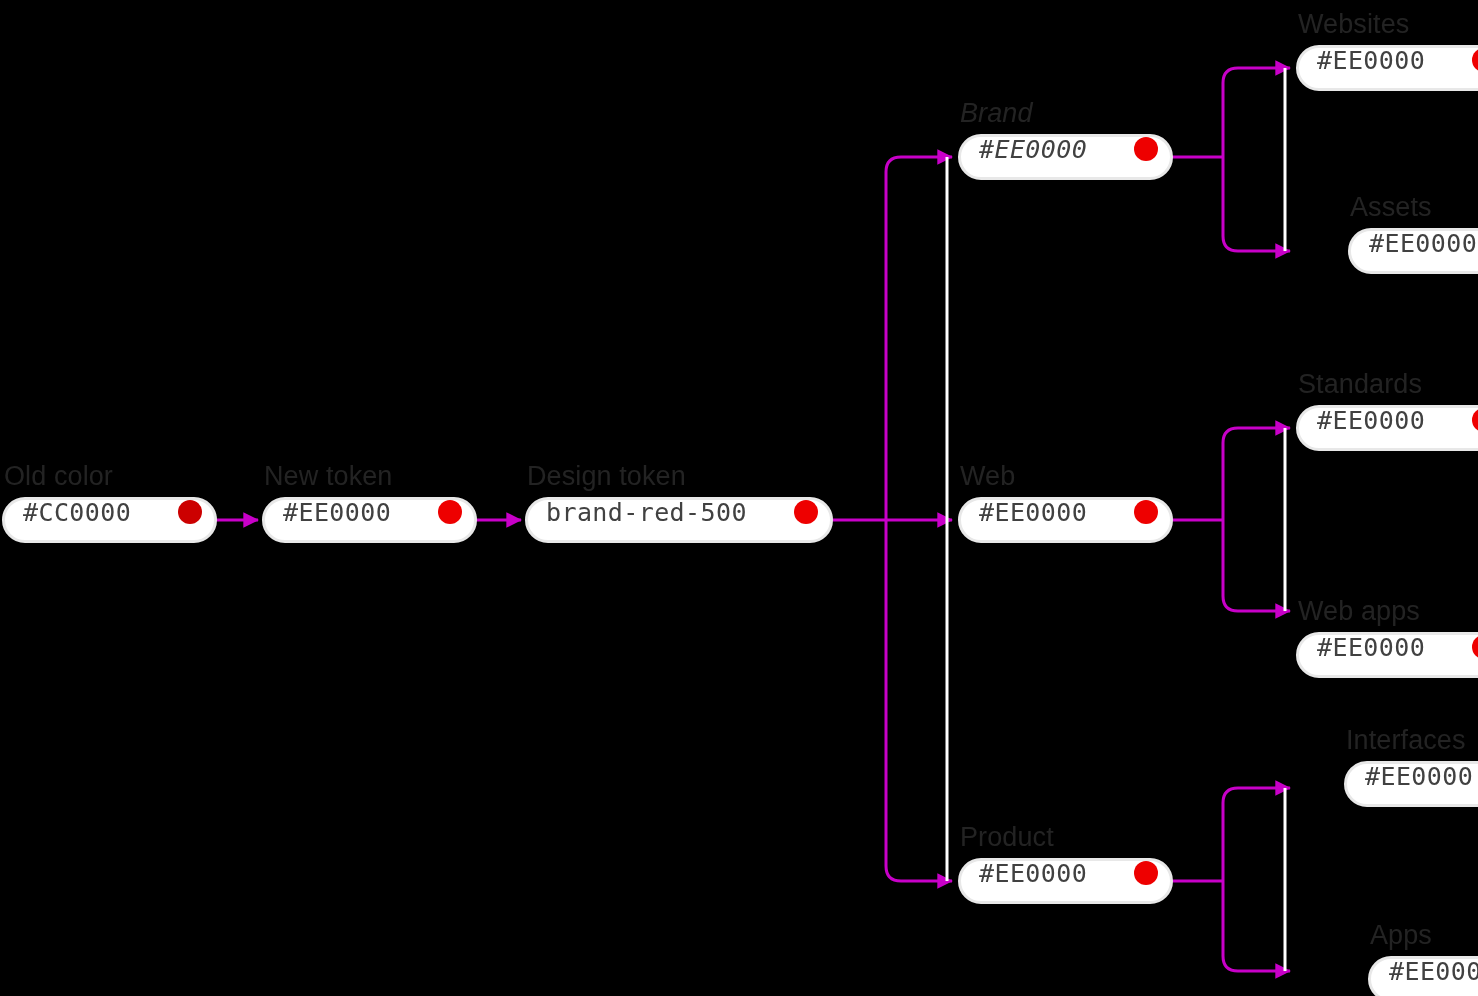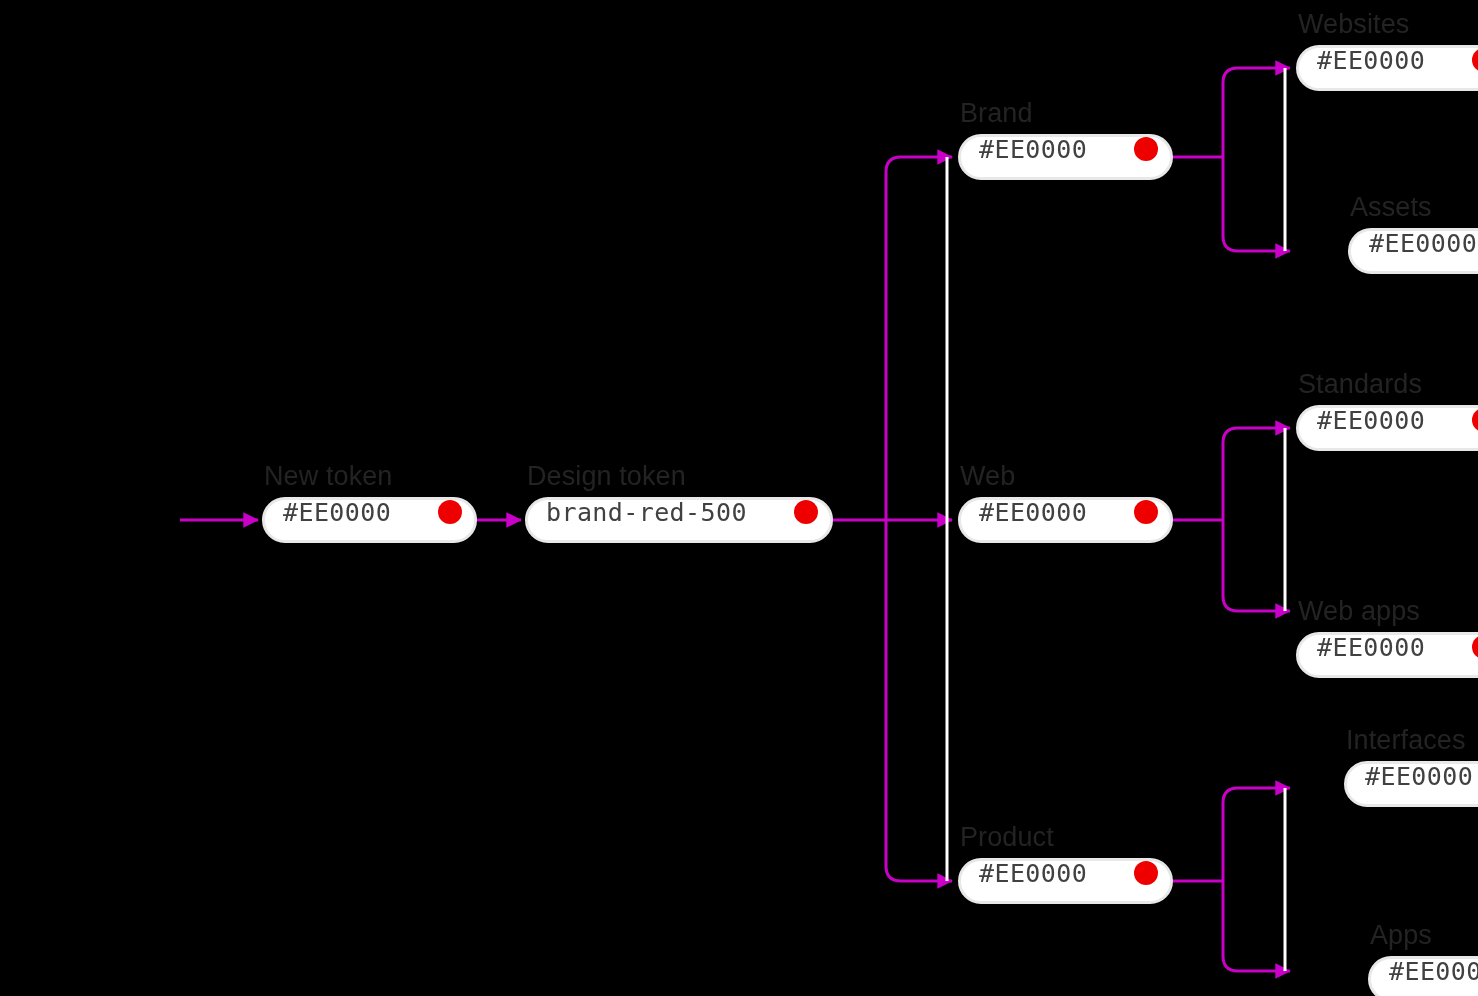--- a/index.html
+++ b/index.html
@@ -113,38 +113,45 @@
     </g>
 
     <g stroke="#ffffff" stroke-width="3" fill="none">
       <line x1="947" y1="157" x2="947" y2="881"></line>
       <line x1="1285" y1="68" x2="1285" y2="251"></line>
       <line x1="1285" y1="428" x2="1285" y2="611"></line>
       <line x1="1285" y1="788" x2="1285" y2="971"></line>
     </g>
   </svg>
 
+  <div class="node" style="left:2px; top:497px;">
+    <div class="node-label">Old color</div>
+    <div class="pill">
+      <span class="pill-text">#CC0000</span>
+      <span class="swatch" style="background:#CC0000"></span>
+    </div>
+  </div>
 
   <div class="node" style="left:262px; top:497px;">
     <div class="node-label">New token</div>
     <div class="pill">
       <span class="pill-text">#EE0000</span>
       <span class="swatch" style="background:#EE0000"></span>
     </div>
   </div>
 
   <div class="node" style="left:525px; top:497px;text-decoration:underline;">
     <div class="node-label">Design token</div>
     <div class="pill">
       <span class="pill-text">brand-red-500</span>
       <span class="swatch" style="background:#EE0000"></span>
     </div>
   </div>
 
-  <div class="node" style="left:958px; top:134px;">
+  <div class="node" style="left:958px; top:134px;font-style:italic;">
     <div class="node-label">Brand</div>
     <div class="pill">
       <span class="pill-text">#EE0000</span>
       <span class="swatch" style="background:#EE0000"></span>
     </div>
   </div>
 
   <div class="node" style="left:958px; top:497px;">
     <div class="node-label">Web</div>
     <div class="pill">

